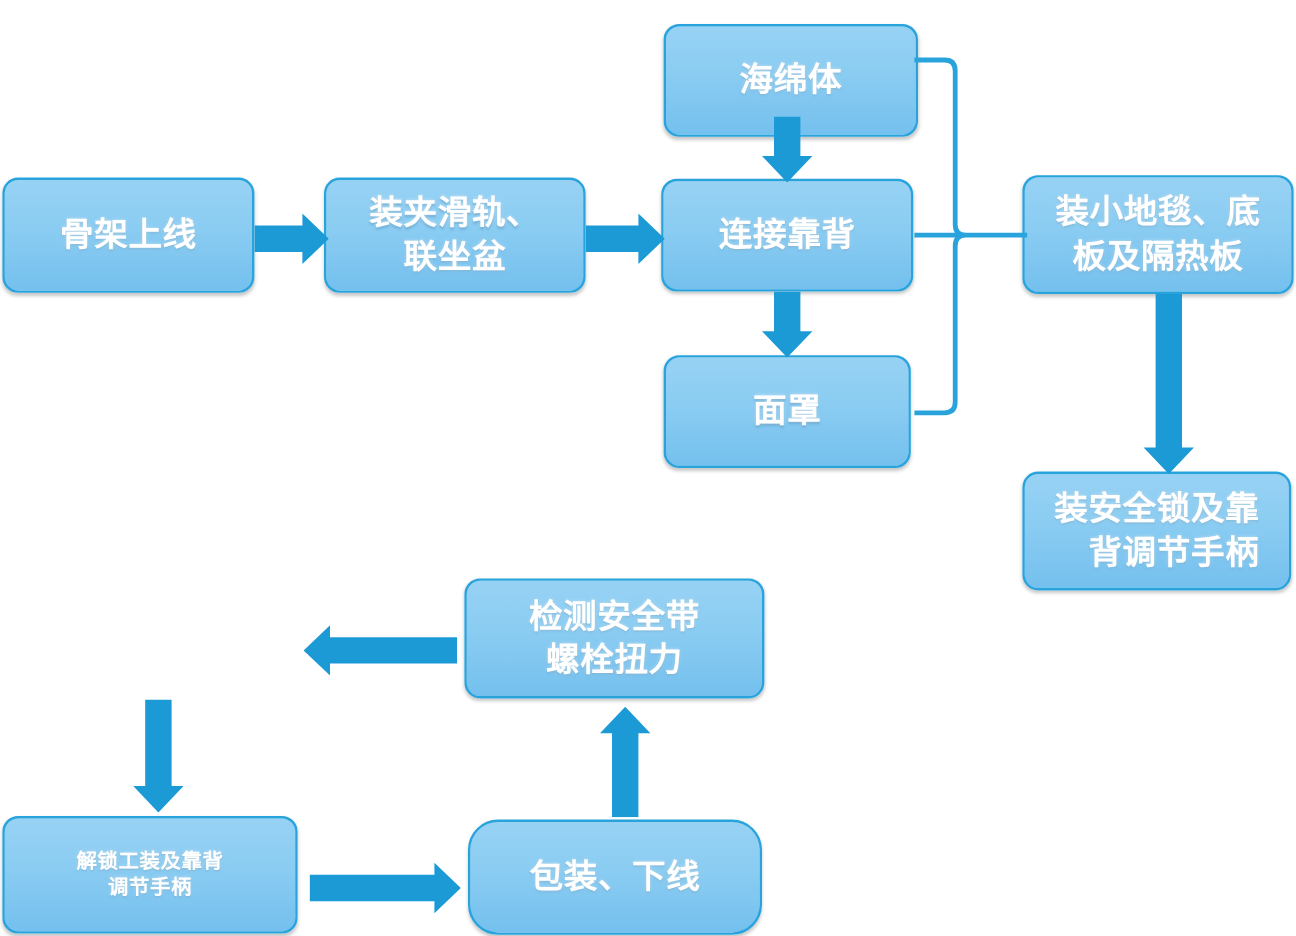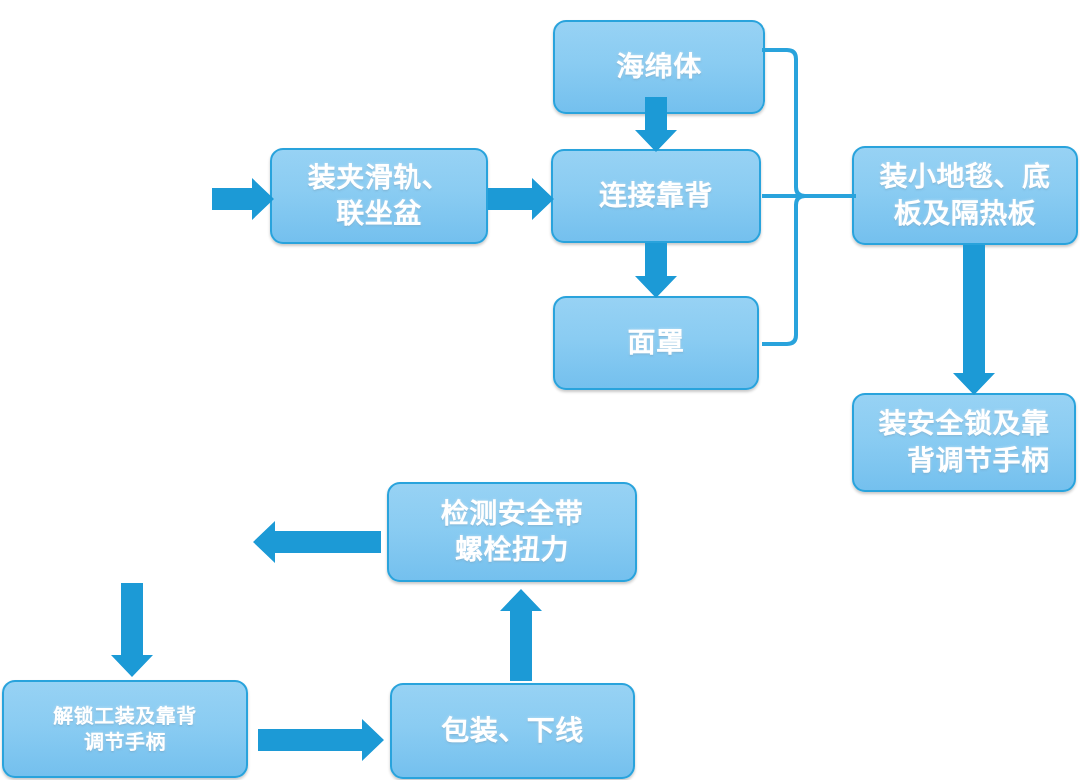--- a/index.html
+++ b/index.html
@@ -55,34 +55,35 @@
   .brace {
     position: absolute;
   }
   .brace svg { display: block; }
 </style>
 </head>
 <body>
 
 <div id="flowchart-canvas">
 
+  <div class="node" style="left: 2px; top: 148px; width: 210px; height: 96px; font-size: 28px;">骨架上线</div>
   <div class="node" style="left: 270px; top: 148px; width: 218px; height: 96px; font-size: 28px;">装夹滑轨、
 联坐盆</div>
   <div class="node" style="left: 553px; top: 20px; width: 212px; height: 94px; font-size: 28px;">海绵体</div>
   <div class="node" style="left: 551px; top: 149px; width: 210px; height: 94px; font-size: 28px;">连接靠背</div>
   <div class="node" style="left: 553px; top: 296px; width: 206px; height: 94px; font-size: 28px;">面罩</div>
   <div class="node" style="left: 852px; top: 146px; width: 226px; height: 99px; font-size: 28px;">装小地毯、底
 板及隔热板</div>
   <div class="node" style="left: 852px; top: 393px; width: 224px; height: 99px; font-size: 28px; text-align: right;">装安全锁及靠
 背调节手柄</div>
   <div class="node" style="left: 387px; top: 482px; width: 250px; height: 100px; font-size: 28px;">检测安全带
 螺栓扭力</div>
-  <div class="node" style="left: 2px; top: 680px; width: 246px; height: 98px; font-size: 20px;">解锁工装及靠背
+  <div class="node" style="left: 2px; top: 680px; width: 246px; height: 98px; font-size: 17px;">解锁工装及靠背
 调节手柄</div>
-  <div class="node" style="left: 390px; top: 683px; width: 245px; height: 96px; font-size: 28px;">包装、下线</div>
+  <div class="node" style="left: 390px; top: 683px; width: 245px; height: 96px; font-size: 28px; border-radius: 25px;">包装、下线</div>
 
   <div class="arrow" style="left: 212px; top: 178px;">
       <svg width="62" height="42" viewBox="0 0 62 42">
         <polygon points="0,10 40,10 40,0 62,21 40,42 40,32 0,32" fill="#1C9AD6"></polygon>
       </svg>
     </div>
   <div class="arrow" style="left: 488px; top: 178px;">
       <svg width="66" height="42" viewBox="0 0 66 42">
         <polygon points="0,10 44,10 44,0 66,21 44,42 44,32 0,32" fill="#1C9AD6"></polygon>
       </svg>

